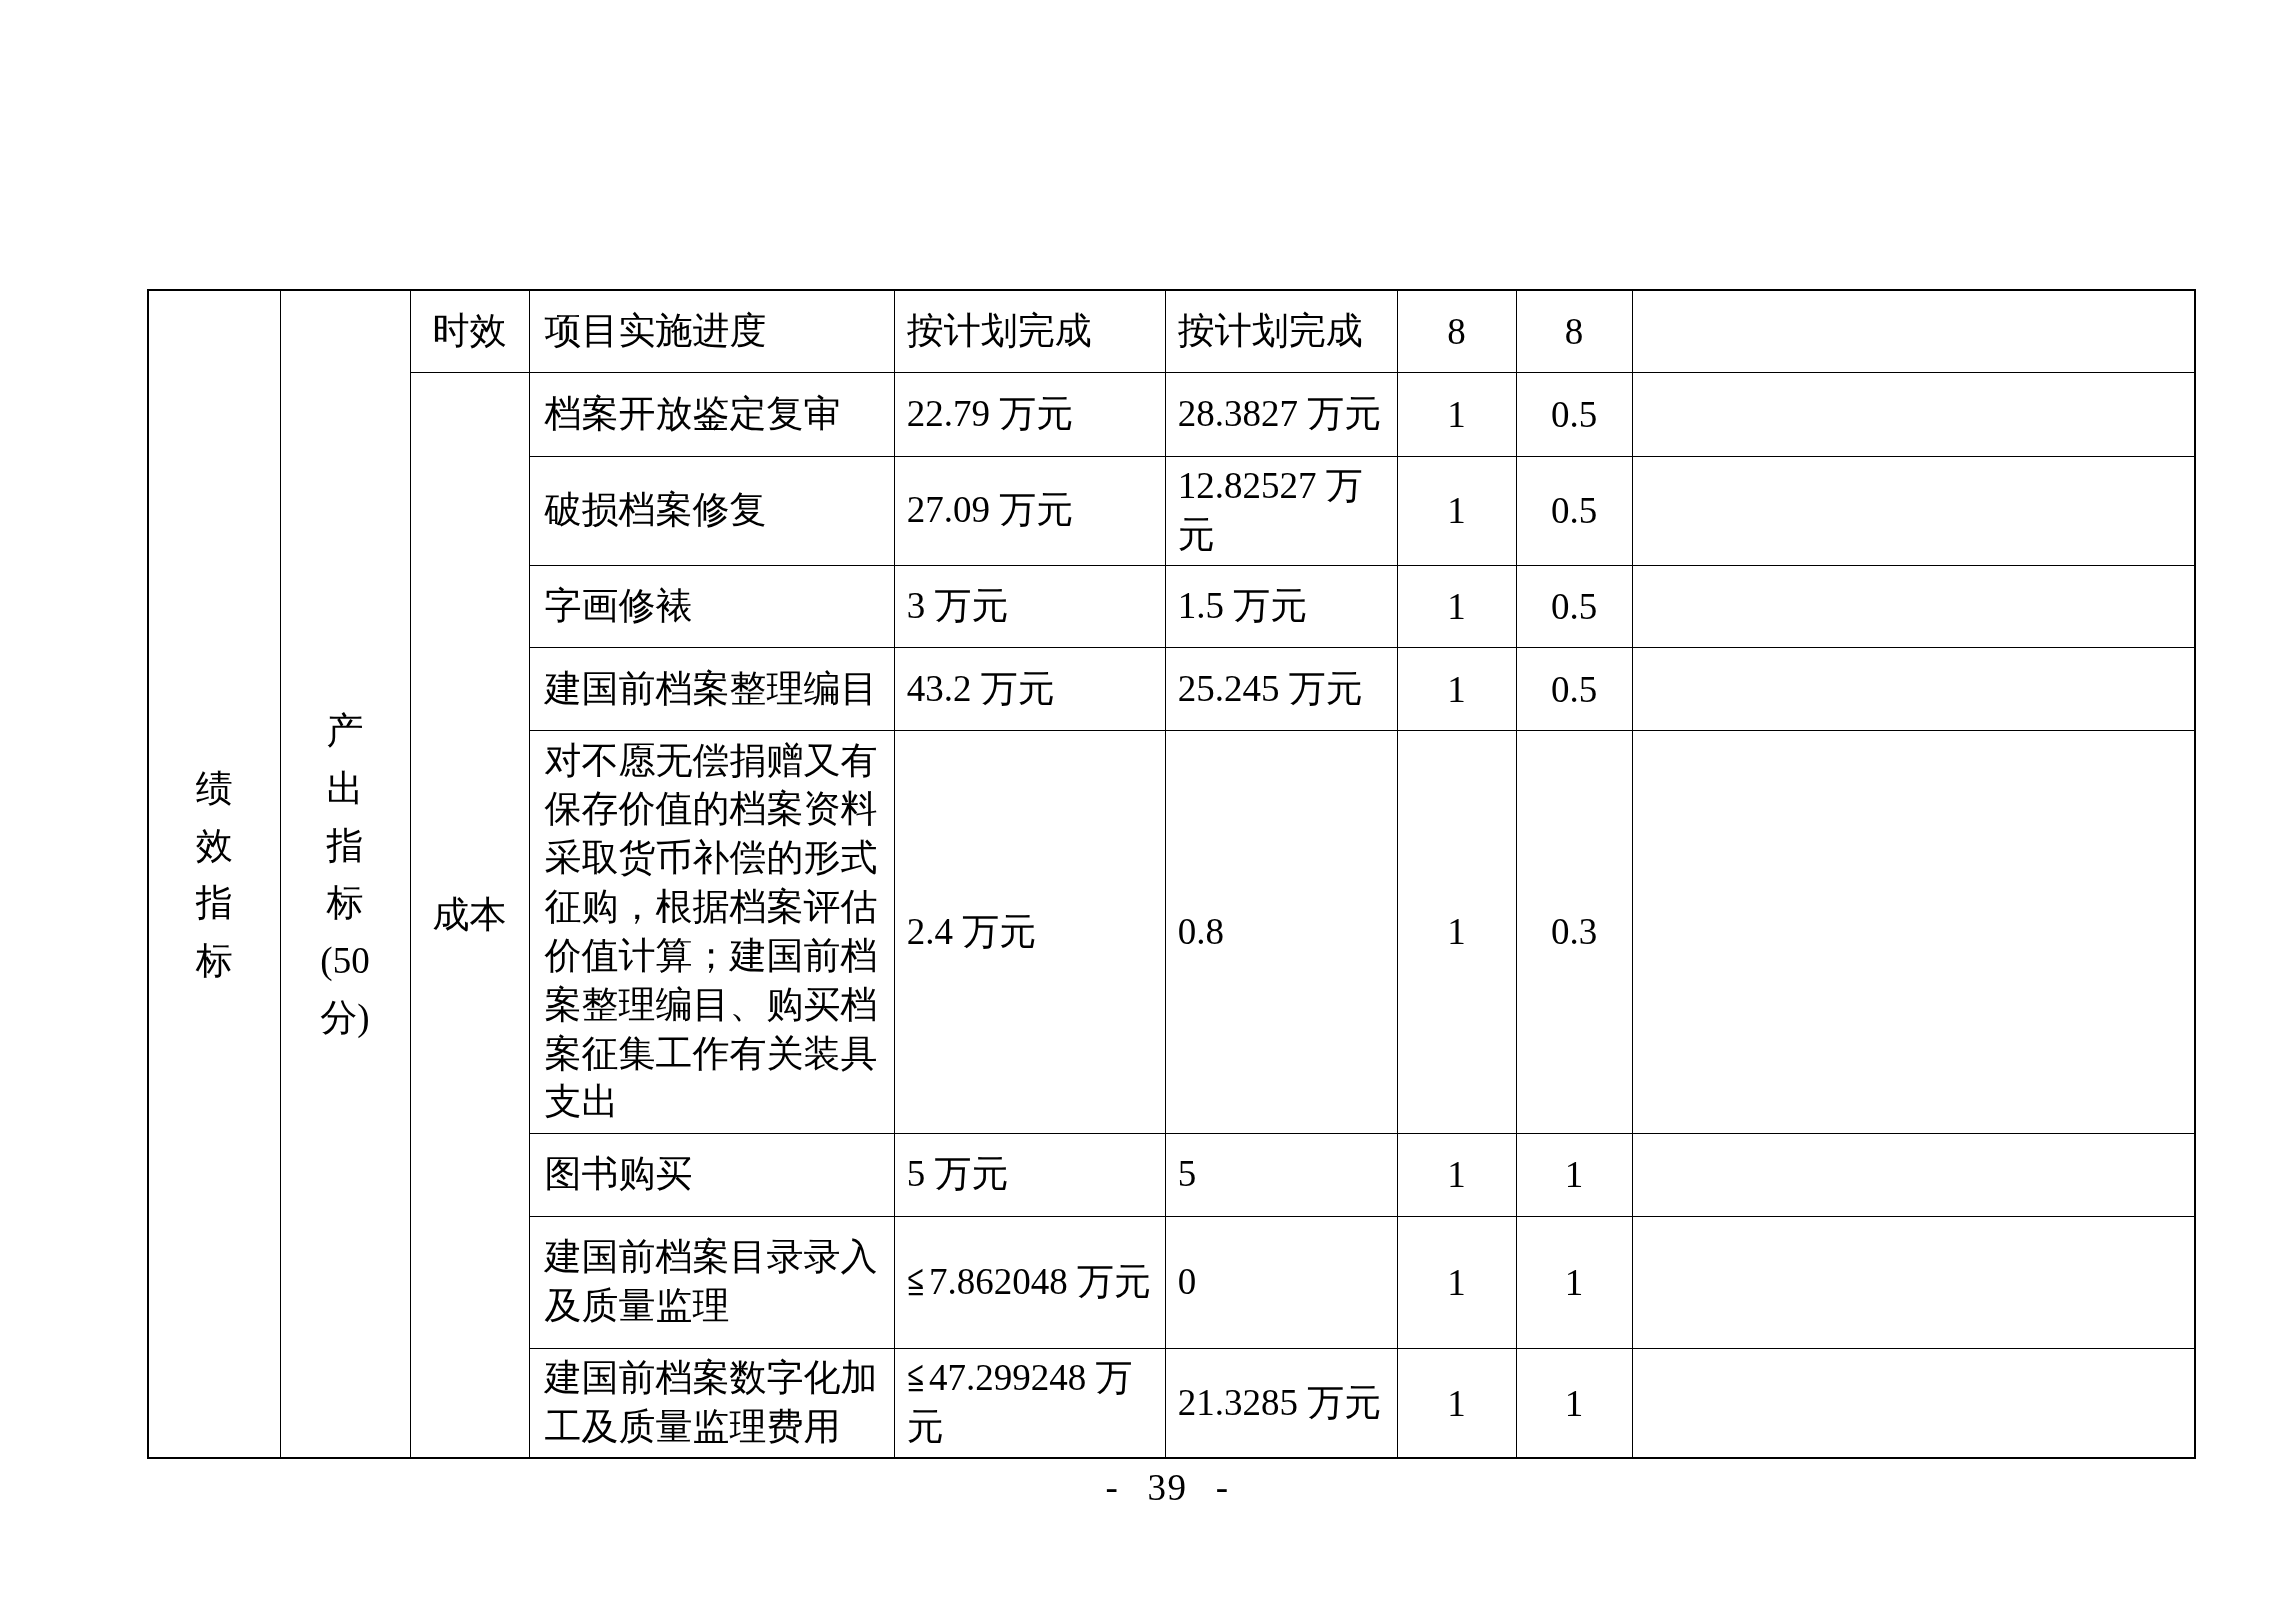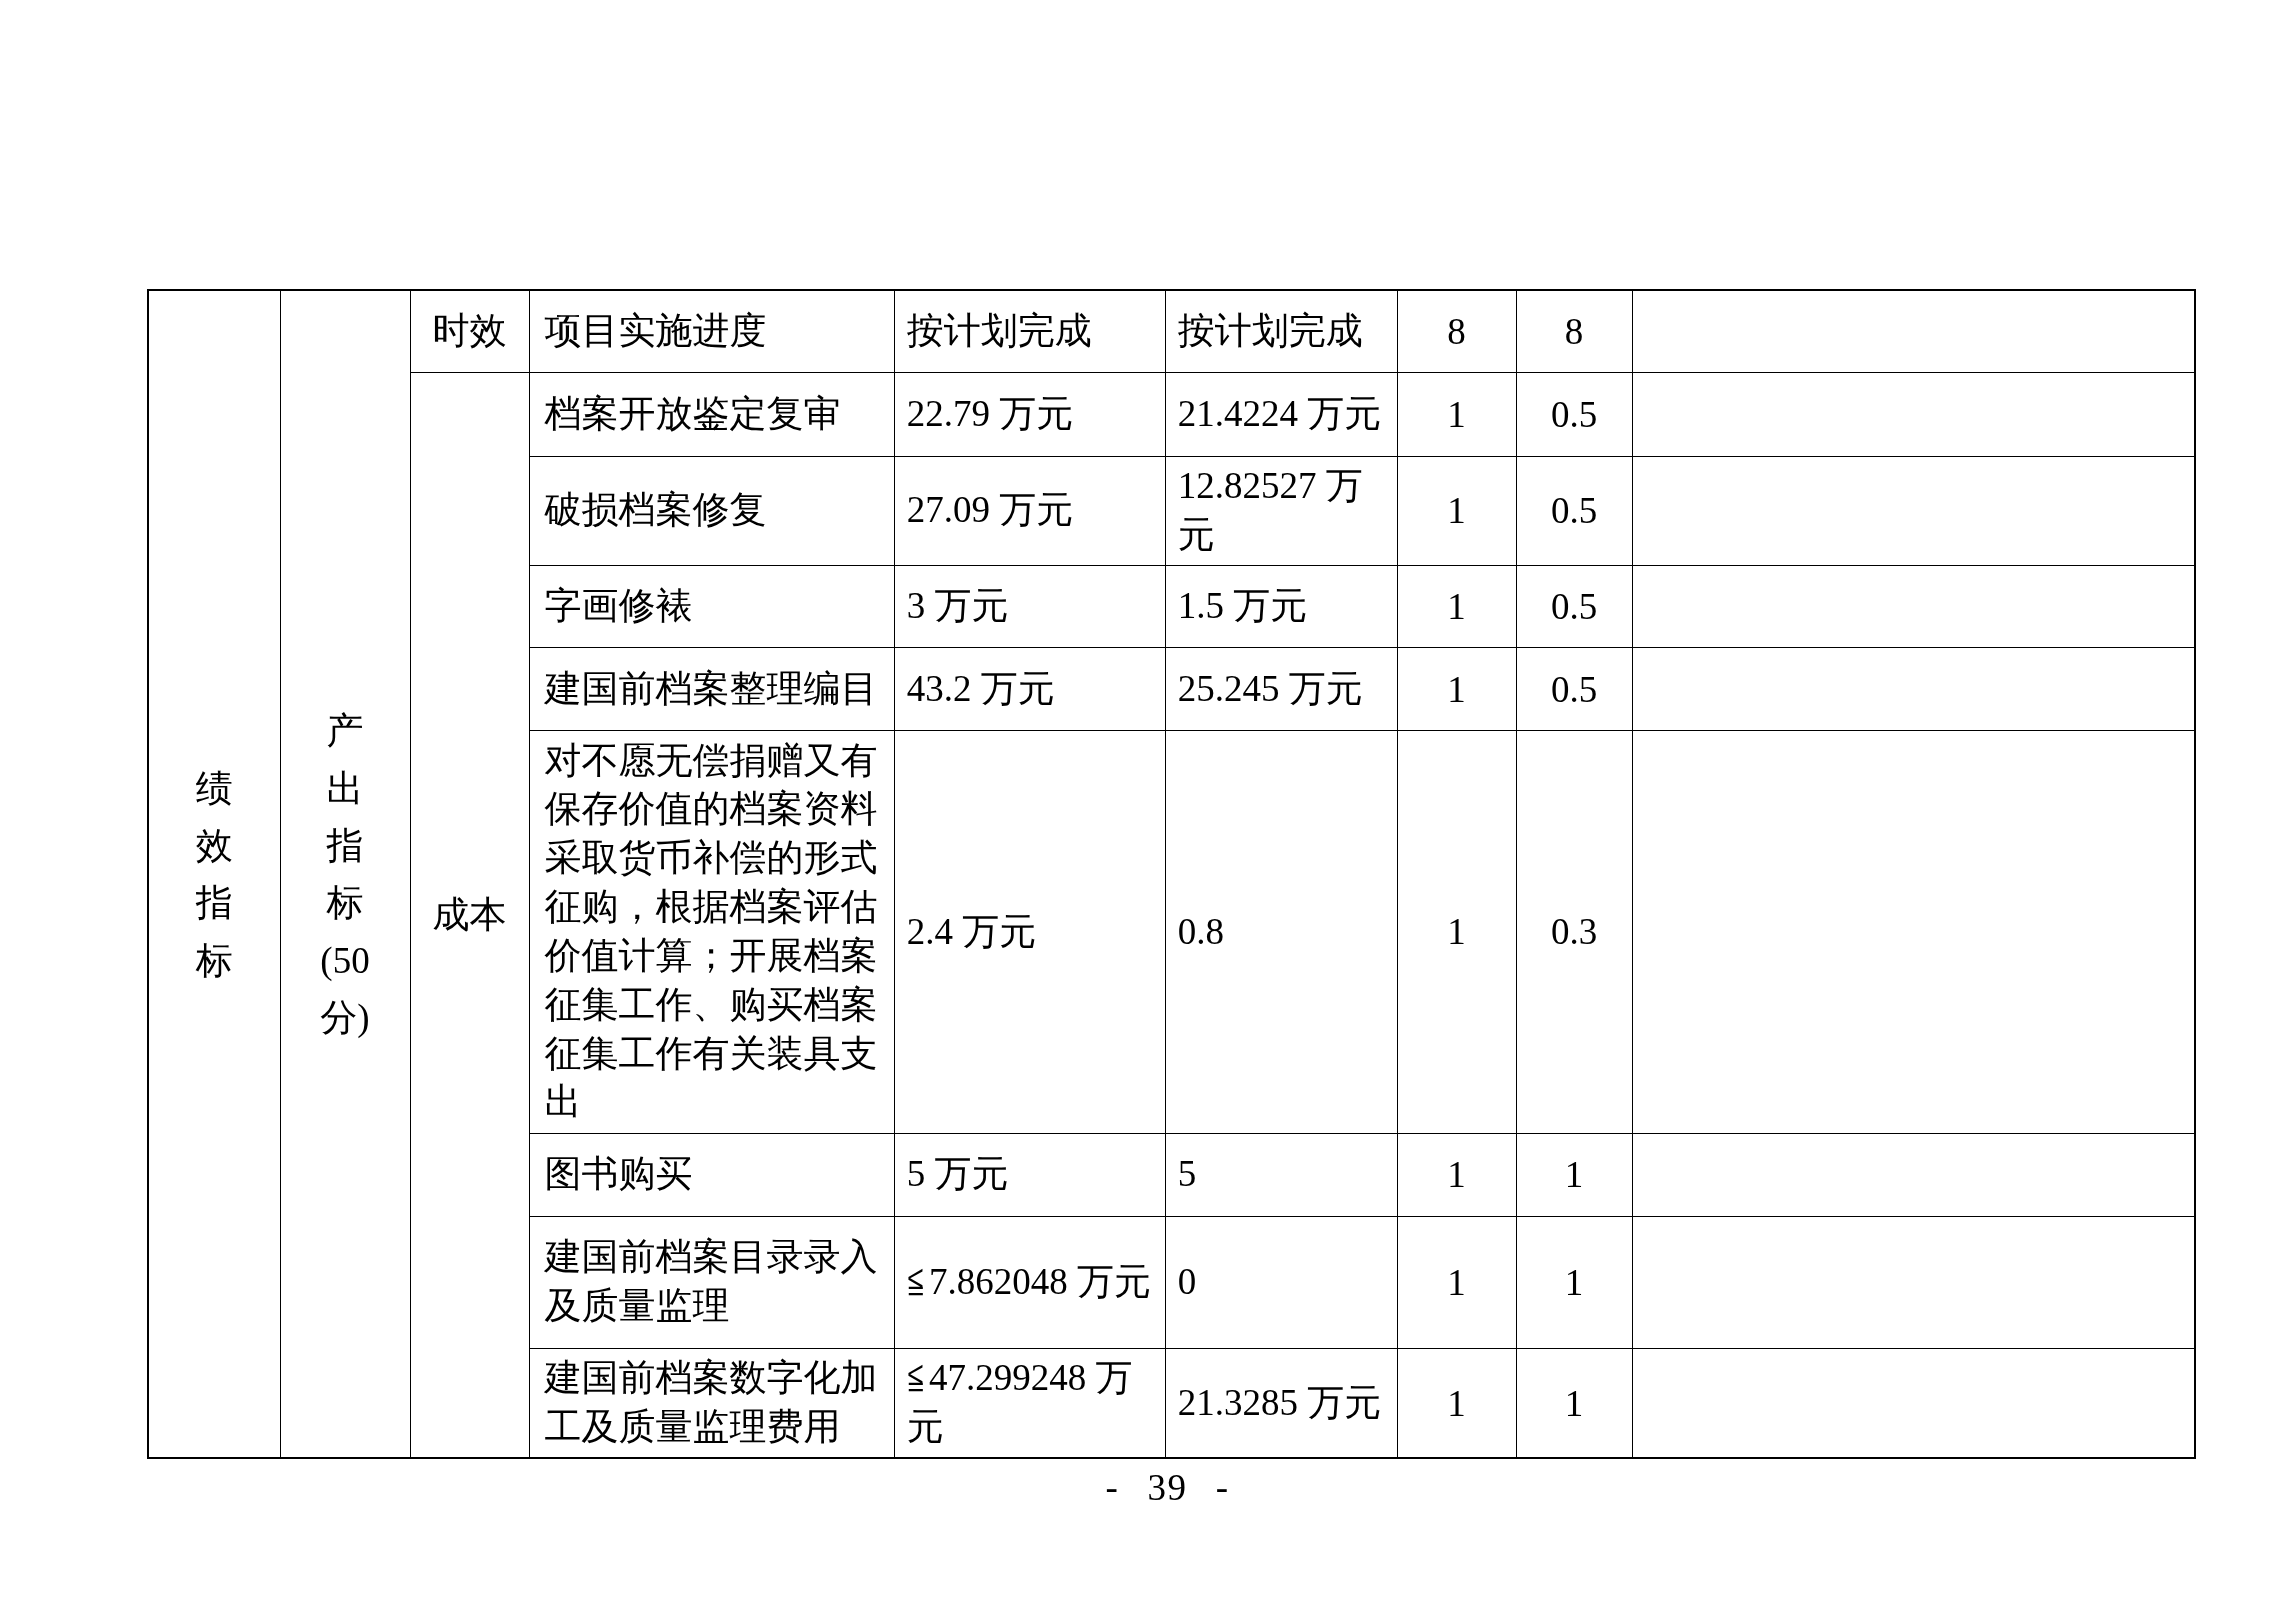--- a/index.html
+++ b/index.html
@@ -90,21 +90,21 @@
     <td class="val">按计划完成</td>
     <td class="num">8</td>
     <td class="num">8</td>
     <td class="note"></td>
   </tr>
 
   <tr style="height:84px">
     <td class="section" rowspan="8">成本</td>
     <td class="name">档案开放鉴定复审</td>
     <td class="val">22.79 万元</td>
-    <td class="val">21.4224 万元</td>
+    <td class="val">28.3827 万元</td>
     <td class="num">1</td>
     <td class="num">0.5</td>
     <td class="note"></td>
   </tr>
 
   <tr style="height:82px">
     <td class="name">破损档案修复</td>
     <td class="val">27.09 万元</td>
     <td class="val">12.82527 万元</td>
     <td class="num">1</td>
@@ -124,21 +124,21 @@
   <tr style="height:83px">
     <td class="name">建国前档案整理编目</td>
     <td class="val">43.2 万元</td>
     <td class="val">25.245 万元</td>
     <td class="num">1</td>
     <td class="num">0.5</td>
     <td class="note"></td>
   </tr>
 
   <tr style="height:327px">
-    <td class="name">对不愿无偿捐赠又有保存价值的档案资料采取货币补偿的形式征购，根据档案评估价值计算；开展档案征集工作、购买档案征集工作有关装具支出</td>
+    <td class="name">对不愿无偿捐赠又有保存价值的档案资料采取货币补偿的形式征购，根据档案评估价值计算；建国前档案整理编目、购买档案征集工作有关装具支出</td>
     <td class="val">2.4 万元</td>
     <td class="val">0.8</td>
     <td class="num">1</td>
     <td class="num">0.3</td>
     <td class="note"></td>
   </tr>
 
   <tr style="height:83px">
     <td class="name">图书购买</td>
     <td class="val">5 万元</td>

